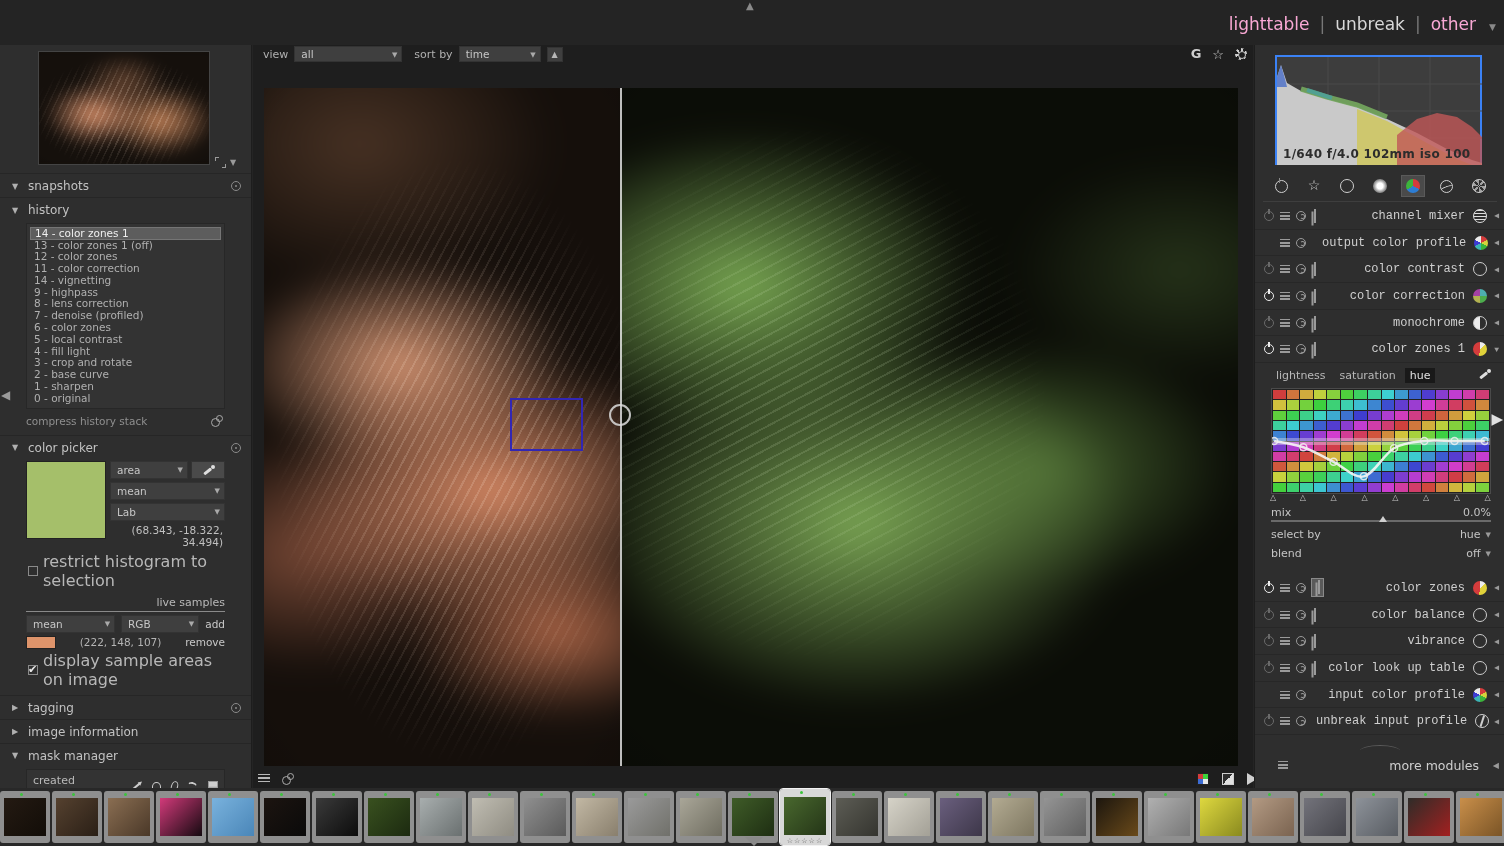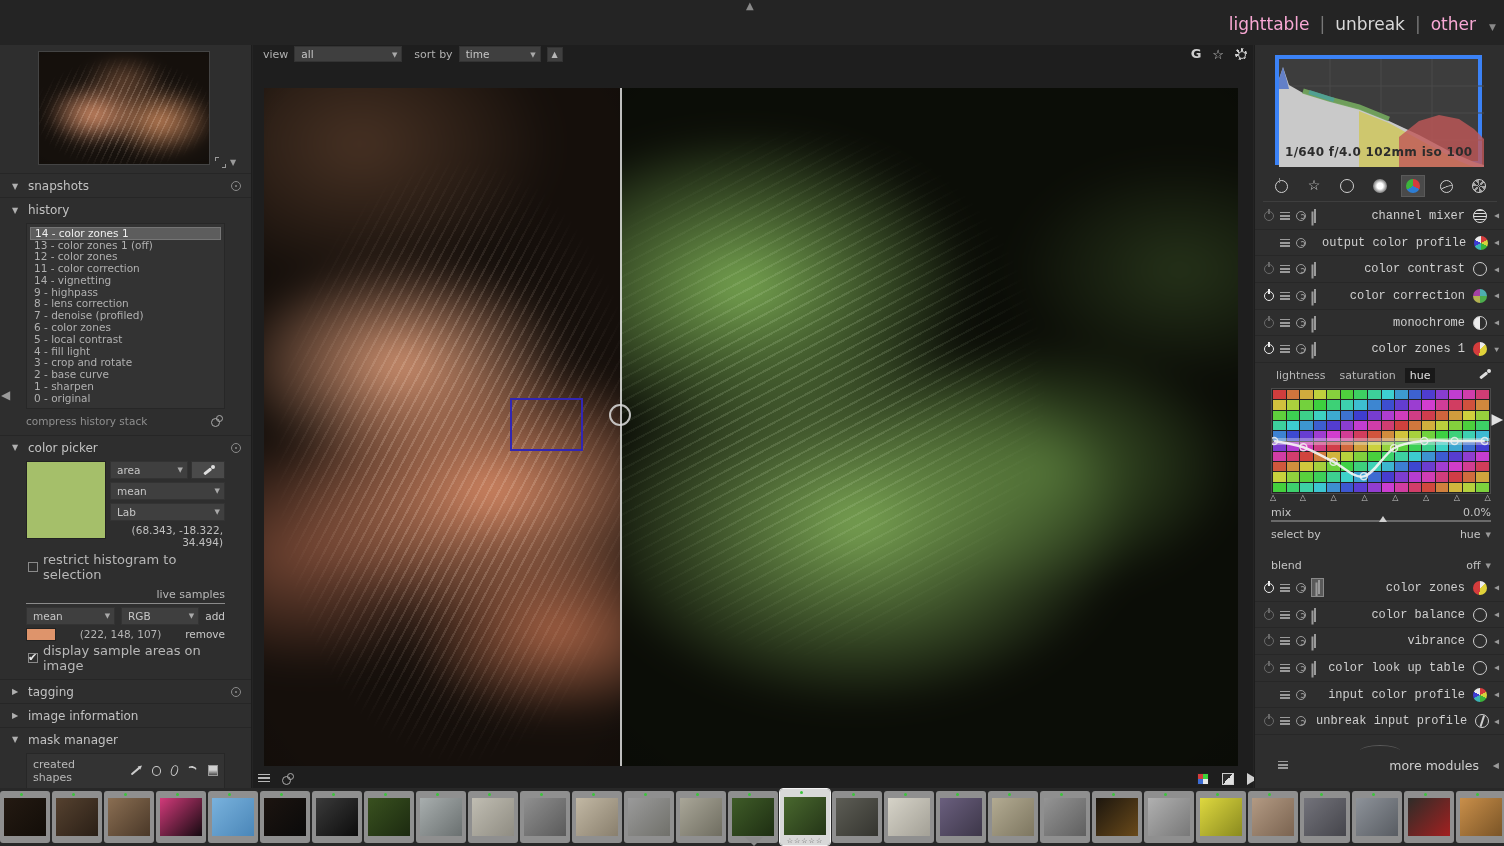--- a/index.html
+++ b/index.html
@@ -44,21 +44,21 @@
   .i-compress::after { content:""; position:absolute; right:2px; top:0; width:5px; height:5px; border:1px solid #aaa; border-radius:50%; }
 
   
   .picker-grid { display:flex; gap:4px; margin:2px 26px 2px 26px; }
   .swatch-big { width:80px; height:78px; border:1px solid #222; }
   .picker-col { flex:1; display:flex; flex-direction:column; gap:3px; }
   .select { background:#3f3f3f; border:1px solid #333; color:#c6c6c6; font-size:10.5px; padding:2px 16px 2px 6px; position:relative; min-height:17px; }
   .select::after { content:"▼"; position:absolute; right:4px; top:4px; font-size:7px; color:#aaa; }
   .picker-btn { width:34px; background:#4a4a4a; border:1px solid #333; position:relative; }
   .lab-val { font-size:10.5px; color:#c0c0c0; text-align:right; padding-right:2px; }
-  .cb-row { display:flex; align-items:center; gap:5px; margin:4px 26px 0 28px; font-size:13px; color:#b8b8b8; }
+  .cb-row { display:flex; align-items:center; gap:5px; margin:4px 26px 0 28px; font-size:16px; color:#b8b8b8; }
   .cb { width:10px; height:10px; border:1px solid #8a8a8a; background:#2e2e2e; position:relative; flex:0 0 auto; }
   .cb.checked::after { content:"✔"; position:absolute; left:-1px; top:-3px; color:#e8e8e8; font-size:11px; }
   .live-samples { margin:6px 26px 2px 26px; text-align:right; color:#b8b8b8; border-bottom:1px solid #8a8a8a; padding-bottom:2px; font-size:11px; }
   .sample-row { display:flex; align-items:center; gap:6px; margin:3px 26px 0 26px; font-size:10.5px; }
   .swatch-small { width:30px; height:13px; border:1px solid #222; }
 
   .mm-box { background:#333; border:1px solid #272727; margin:2px 26px 4px 26px; padding:2px 4px; }
   .mm-head { display:flex; align-items:center; gap:10px; color:#b8b8b8; padding:2px 2px; }
   .mm-head .spacer { flex:1; }
   .mi-pencil { width:12px; height:2px; background:#ccc; transform:rotate(-40deg); border-radius:1px; position:relative; }
@@ -117,21 +117,21 @@
   .c-bottom-right { position:absolute; right:0; bottom:2px; display:flex; gap:13px; align-items:center; }
   .i-rawover { width:12px; height:12px; display:grid; grid-template-columns:1fr 1fr; grid-template-rows:1fr 1fr; border:1px solid #222; }
   .i-rawover span:nth-child(1){background:#d43c3c}.i-rawover span:nth-child(2){background:#3cd43c}
   .i-rawover span:nth-child(3){background:#3c6cd4}.i-rawover span:nth-child(4){background:#e8e8e8}
   .i-overexp { width:12px; height:12px; border:1px solid #cfcfcf; background:linear-gradient(135deg, #2e2e2e 50%, #e0e0e0 50%); }
   .i-softproof2 { width:0;height:0; border-top:6px solid transparent; border-bottom:6px solid transparent; border-left:10px solid #cfcfcf; }
   .i-gamut { width:0; height:0; border-left:8px solid transparent; border-right:8px solid transparent; border-bottom:12px solid #cfcfcf; position:relative; }
   .i-gamut::after { content:"!"; position:absolute; left:-2px; top:2px; font-size:9px; color:#1e1e1e; font-weight:bold; }
 
   
-  .histo { position:absolute; left:20px; top:10px; width:207px; height:110px; background:#3d3d3d; border:4px solid #3b82f6; }
+  .histo { position:absolute; left:20px; top:10px; width:207px; height:110px; background:#3d3d3d; border:2px solid #3b82f6; }
   .histo-exif { position:absolute; left:6px; bottom:2px; color:#2c2c2c; font-weight:bold; font-size:12px; letter-spacing:.3px; }
   .groups { position:absolute; left:14px; top:128px; width:222px; height:26px; display:flex; justify-content:space-between; align-items:center; }
   .grp { width:24px; height:22px; display:flex; align-items:center; justify-content:center; }
   .grp.active { background:#4a4a4a; border:1px solid #5a5a5a; }
   .g-circle { width:14px; height:14px; border-radius:50%; border:1.5px solid #d0d0d0; }
   .g-tone { width:14px; height:14px; border-radius:50%; background:radial-gradient(circle at 50% 50%, #fff 0 30%, #999 60%, #444 100%); }
   .g-color { width:14px; height:14px; border-radius:50%; background:conic-gradient(#d43c3c 0 33%, #2c7dd4 33% 66%, #3cb43c 66% 100%); }
   .g-correct { width:13px; height:13px; border-radius:50%; border:1.5px solid #d0d0d0; position:relative; overflow:hidden; }
   .g-correct::after { content:""; position:absolute; left:-2px; top:5px; width:16px; height:6px; border-top:1.5px solid #d0d0d0; border-radius:50%; transform:rotate(-20deg); }
   .g-effect { width:14px; height:14px; border-radius:50%; border:1.5px solid #d0d0d0; background:repeating-conic-gradient(transparent 0 30deg, rgba(208,208,208,.7) 30deg 60deg); }
@@ -704,21 +704,21 @@
       <span>mix</span>
       <span class="val">0.0%</span>
       <span class="marker"></span>
     </div>
     <div class="cz-line">
       <span>select by</span>
       <span class="spacer"></span>
       <span>hue</span>
       <span class="caret">▼</span>
     </div>
-    <div class="cz-line" style="margin-top:18px;">
+    <div class="cz-line" style="margin-top:6px;">
       <span>blend</span>
       <span class="spacer"></span>
       <span>off</span>
       <span class="caret">▼</span>
     </div>
   </div>
 
   <div class="mod-list" id="modsBelow">
       <div class="mod-row">
         <span class="mod-icons">

